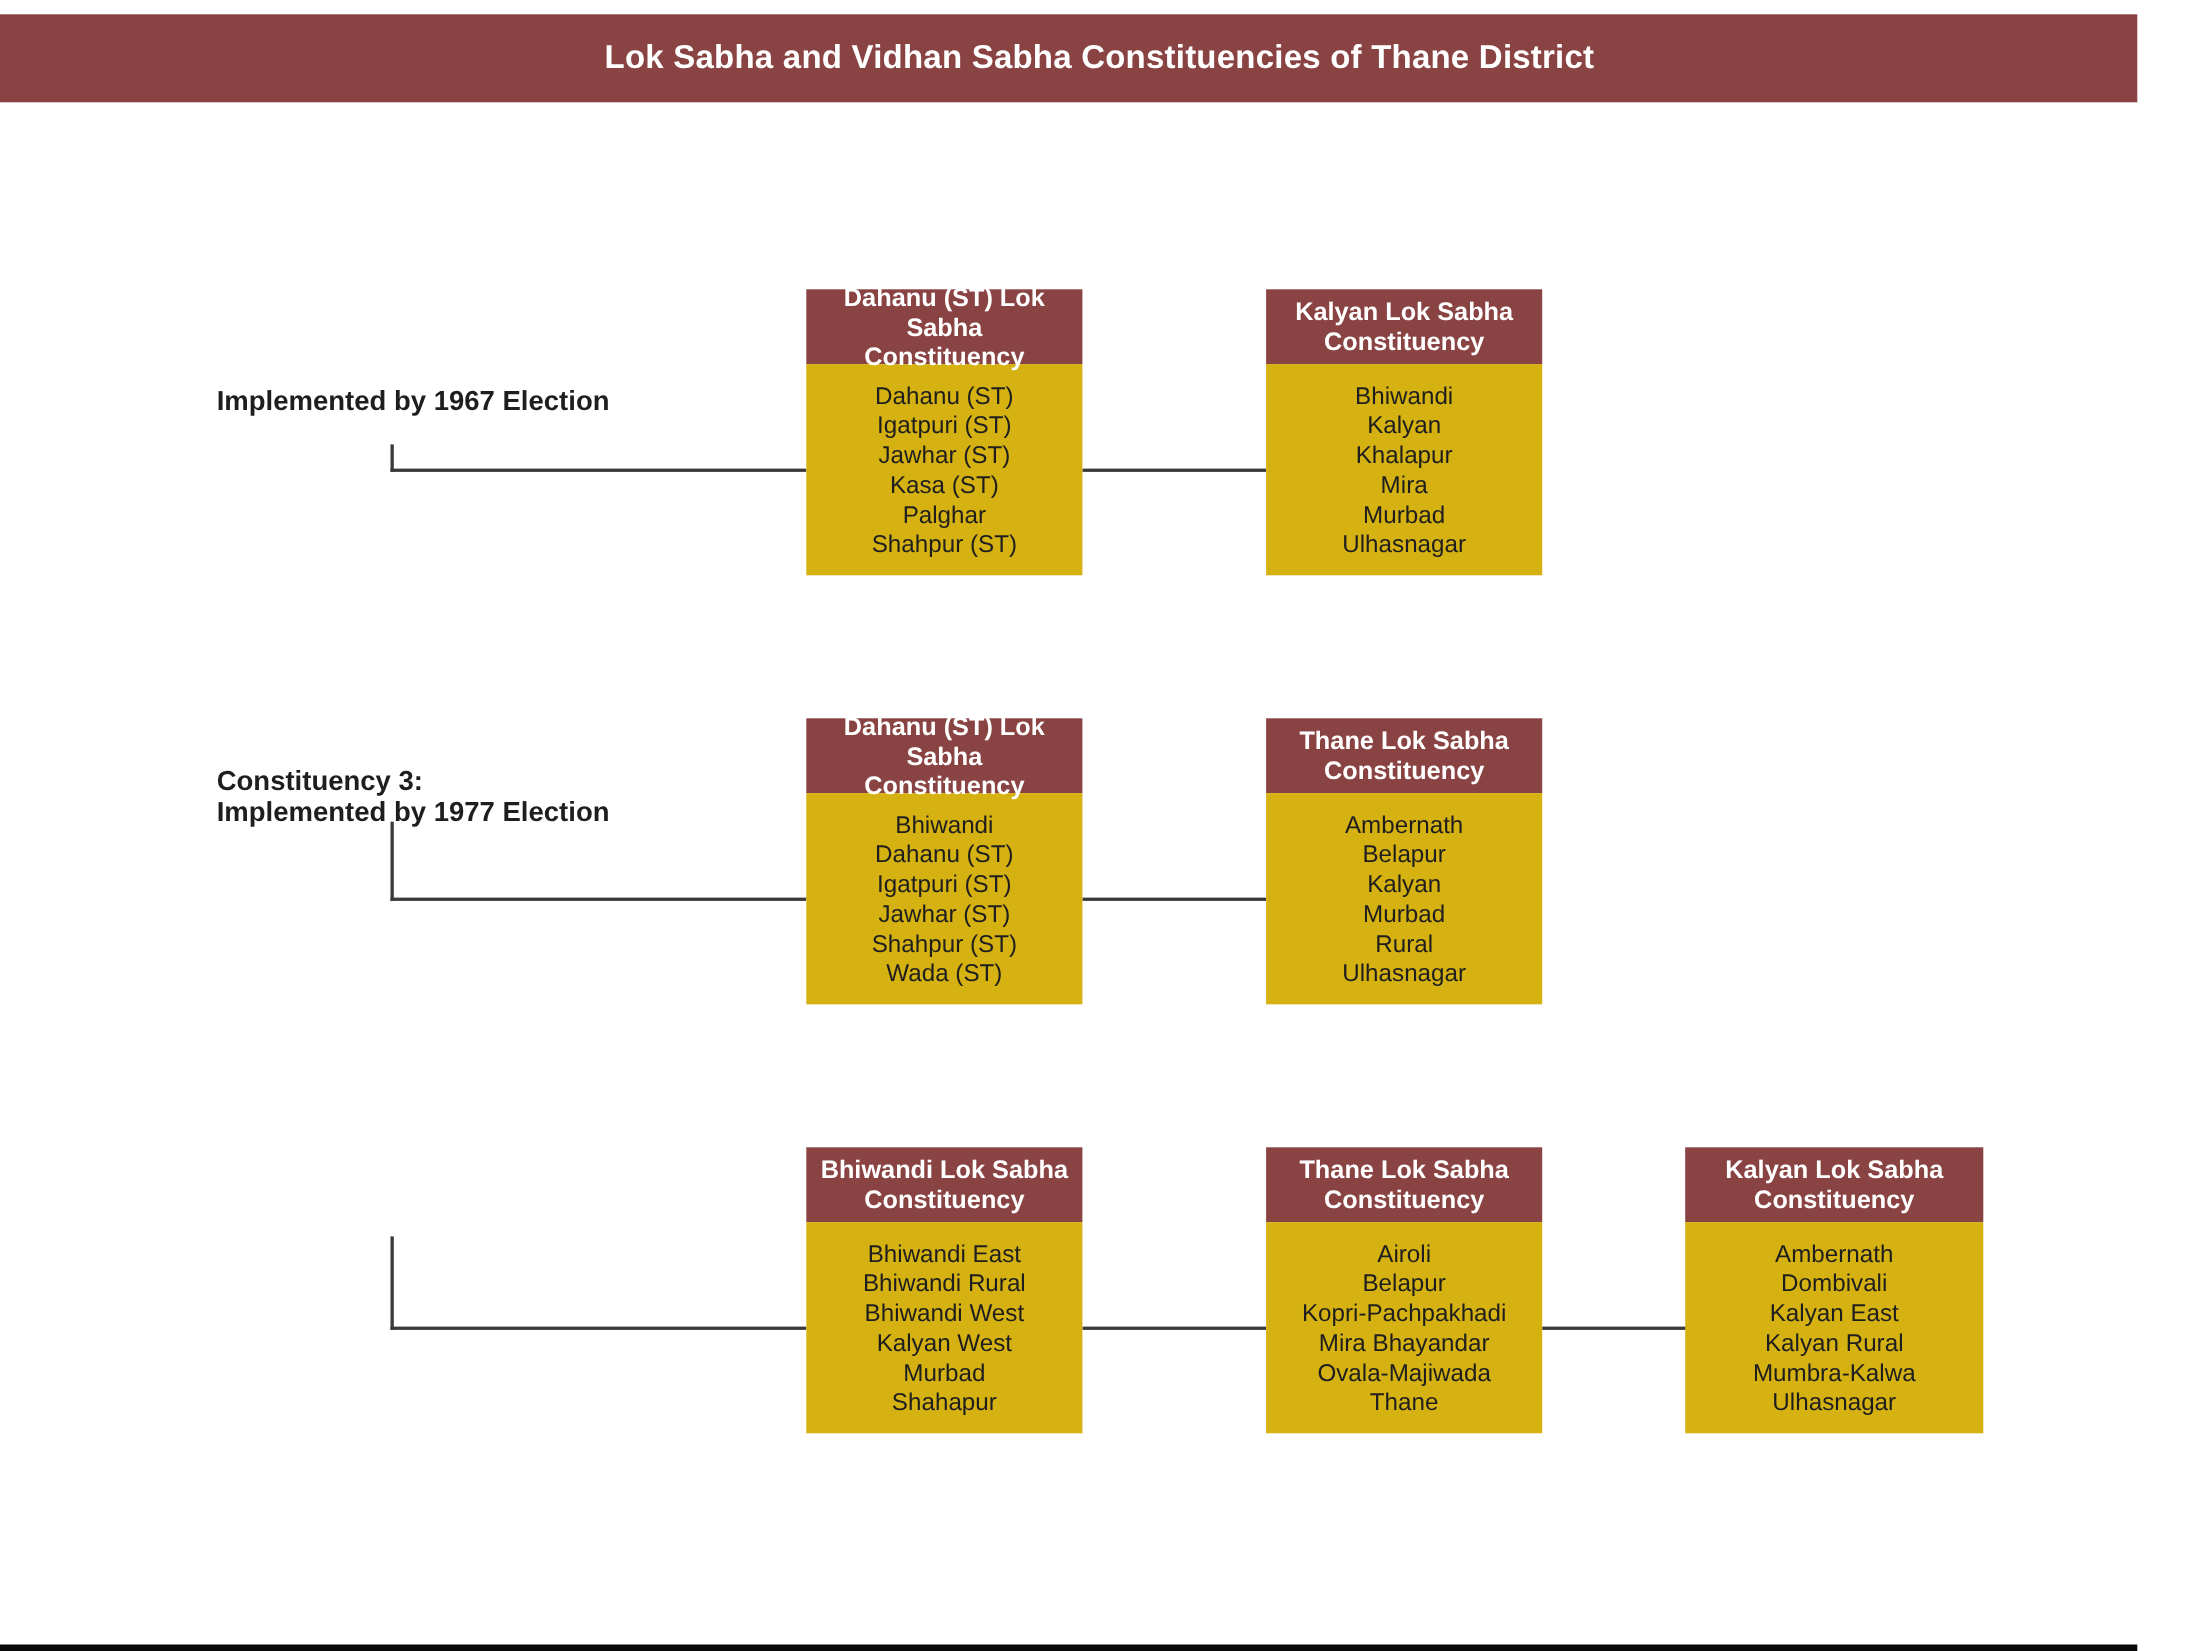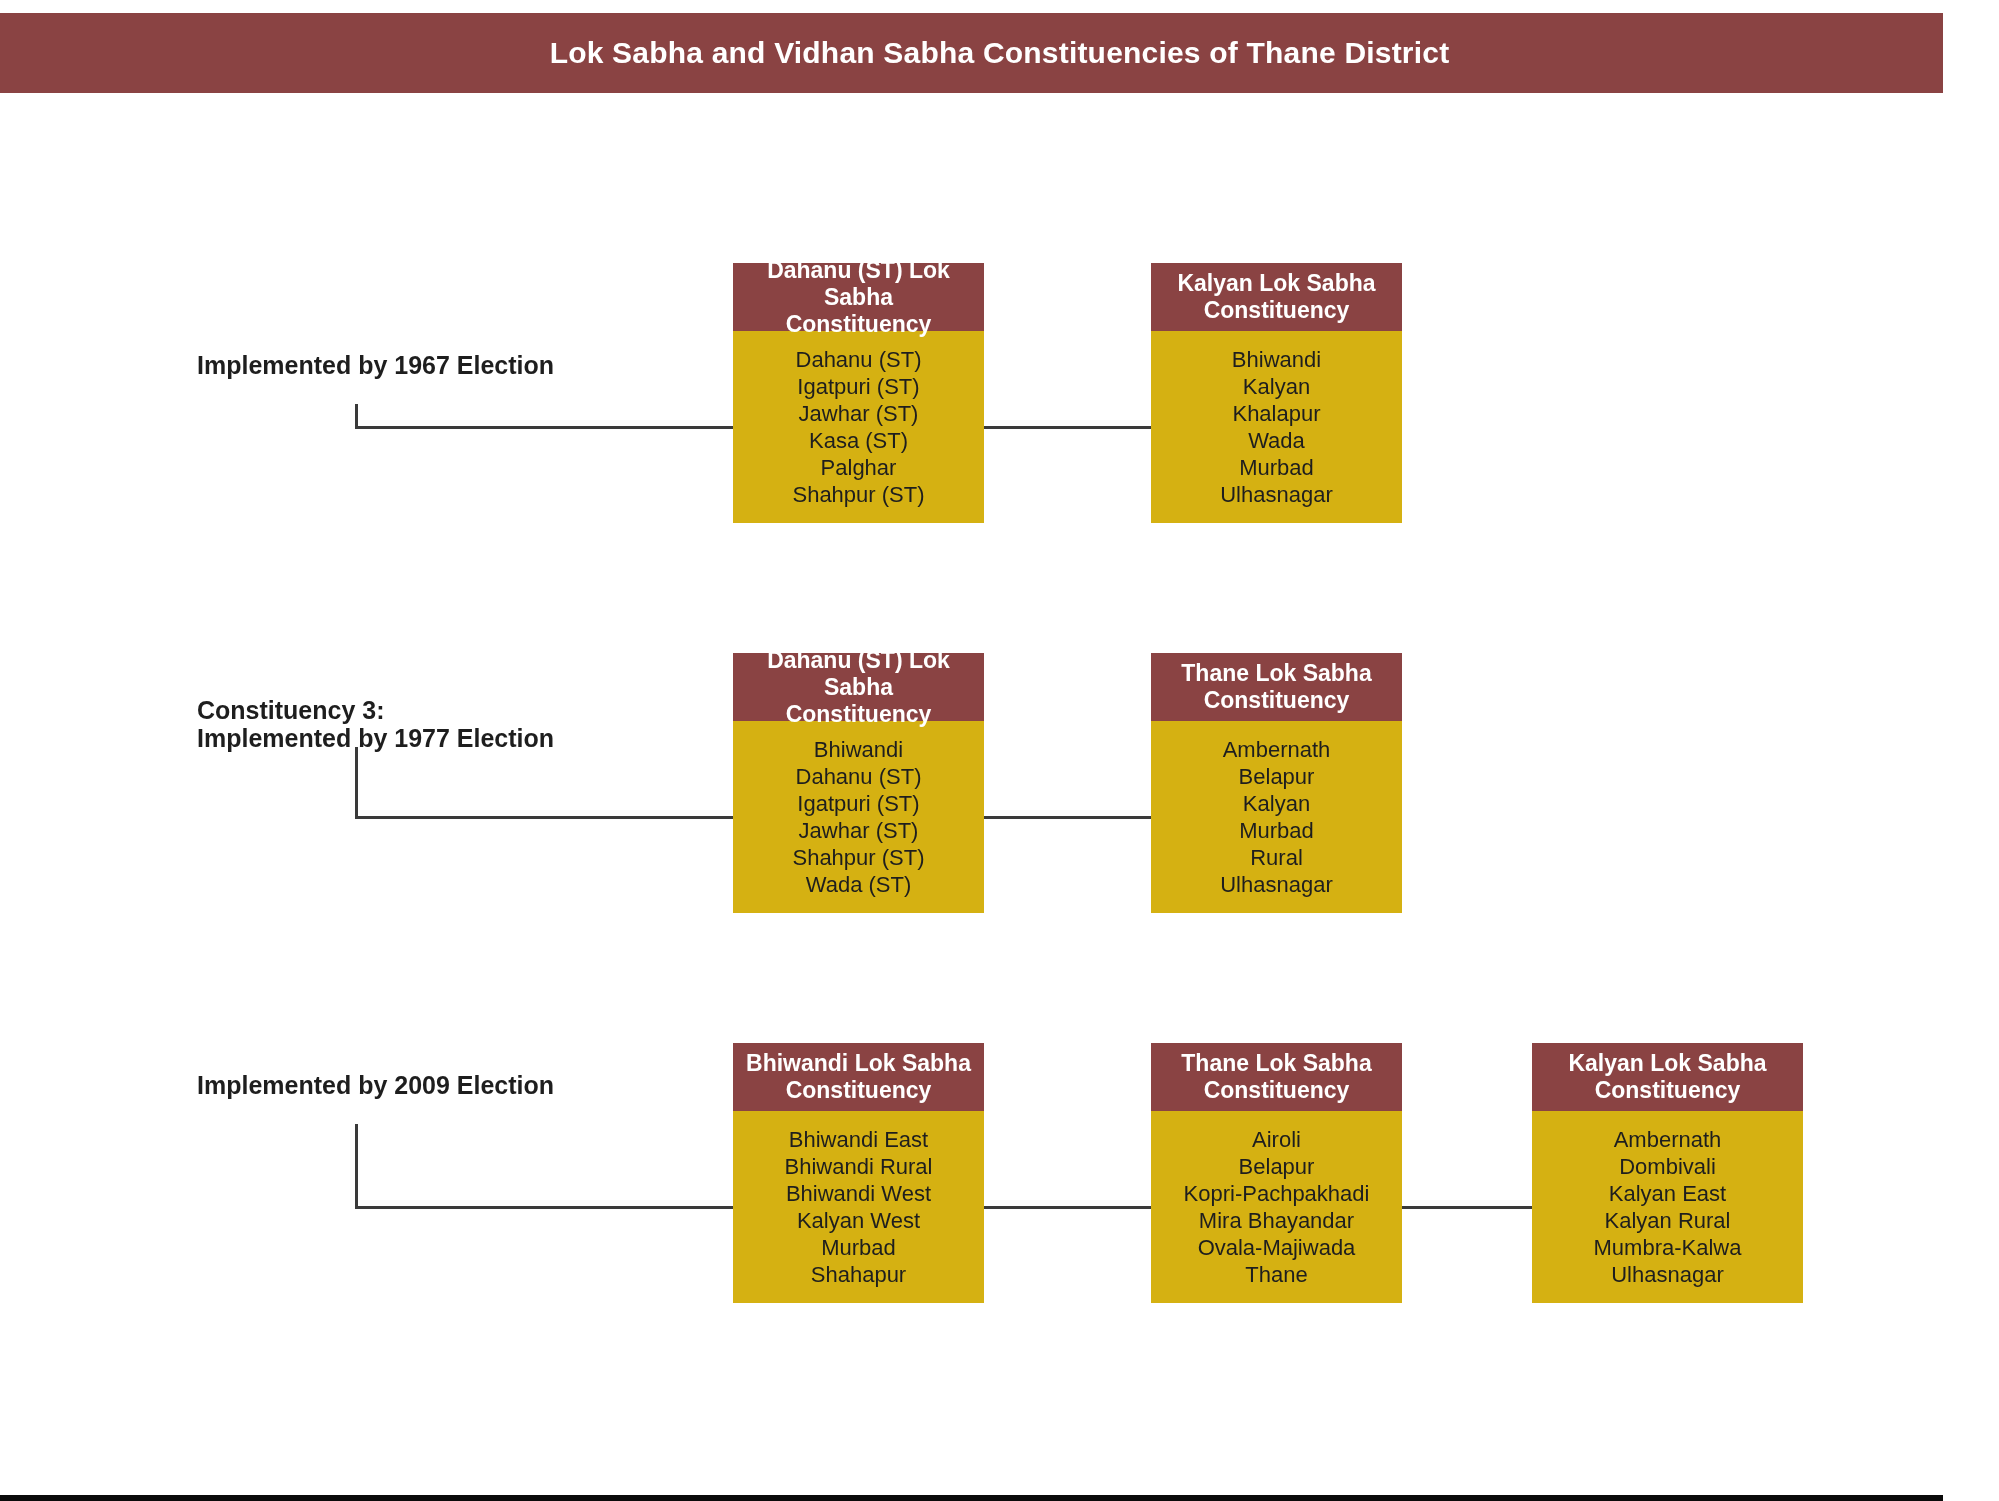--- a/index.html
+++ b/index.html
@@ -73,21 +73,21 @@
   </div>
   <div class="box c2 tr1">
     <div class="box-header">
         <div>Kalyan Lok Sabha</div>
         <div>Constituency</div>
       </div>
     <div class="box-body">
         <div>Bhiwandi</div>
         <div>Kalyan</div>
         <div>Khalapur</div>
-        <div>Wada</div>
+        <div>Mira</div>
         <div>Murbad</div>
         <div>Ulhasnagar</div>
       </div>
   </div>
 
   <div class="row-label lr2">
     <div>Constituency 3:</div>
     <div>Implemented by 1977 Election</div>
   </div>
   <div class="line vstub v2"></div>
@@ -117,21 +117,20 @@
         <div>Ambernath</div>
         <div>Belapur</div>
         <div>Kalyan</div>
         <div>Murbad</div>
         <div>Rural</div>
         <div>Ulhasnagar</div>
       </div>
   </div>
 
   <div class="row-label lr3">
-    <div>Implemented by 2009 Election</div>
   </div>
   <div class="line vstub v3"></div>
   <div class="line hline h3a"></div>
   <div class="line hline h3b"></div>
   <div class="line hline h3c"></div>
 
   <div class="box c1 tr3">
     <div class="box-header">
         <div>Bhiwandi Lok Sabha</div>
         <div>Constituency</div>

